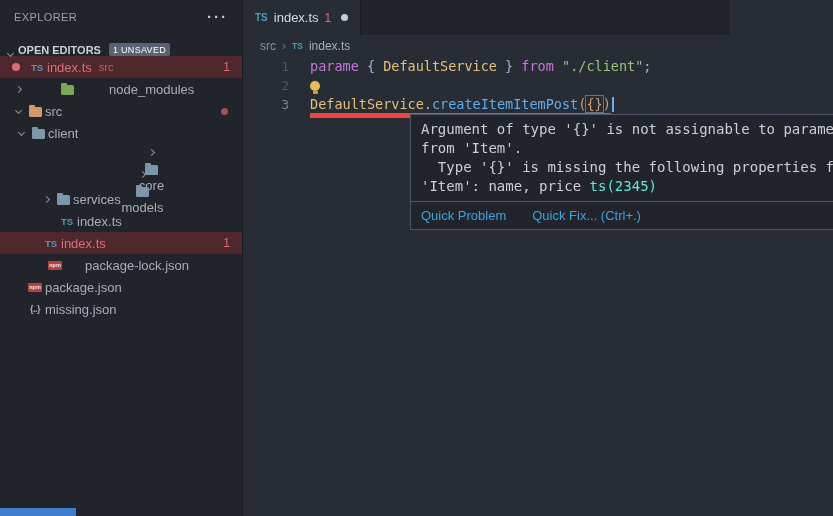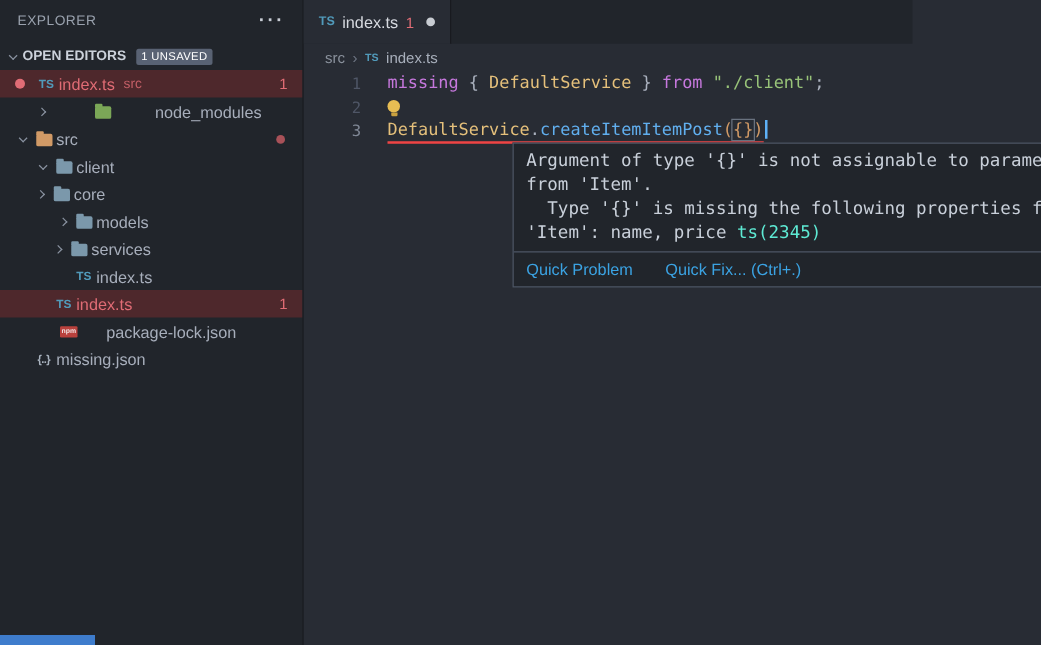--- a/index.html
+++ b/index.html
@@ -7,21 +7,21 @@
     font-family:"Liberation Sans","DejaVu Sans",sans-serif;}
   .app{display:flex;width:730px;height:516px;position:relative}
 
   
   .sidebar{width:243px;flex:0 0 243px;height:100%;background:#21252b;color:#9da5b4;
     border-right:1px solid #181a1f;overflow:hidden;font-size:13px}
   .pane-title{height:34px;display:flex;align-items:center;padding:0 14px;color:#9aa2ae;
     font-size:11px;letter-spacing:.4px}
   .more-actions{margin-left:auto;color:#c8cdd5;font-size:15px;font-weight:700;letter-spacing:2px;
     cursor:pointer;line-height:10px}
-  .section-header{height:22px;display:flex;align-items:center;font-size:11px;font-weight:700;
+  .section-header{height:22px;display:flex;align-items:flex-end;font-size:11px;font-weight:700;
     color:#ccd2db;cursor:pointer}
   .section-header .chev-slot{margin-left:2px}
   .pill-badge{margin-left:8px;background:#596273;color:#fff;font-weight:400;font-size:9px;
     padding:1.5px 4px;border-radius:2px;letter-spacing:.3px}
   .row{height:22px;display:flex;align-items:center;color:#a7aebb;cursor:pointer;white-space:nowrap}
   .row .spacer{flex:1}
   .selected-error{background:var(--selected-error-bg,#4e282c)}
   .selected-error .fname,.selected-error .fdesc{color:var(--error-red,#e06c75)}
   .chev-slot{width:16px;flex:0 0 16px;display:flex;justify-content:center;align-items:center}
   .chev{width:5px;height:5px;border-right:1.4px solid #8a93a1;border-bottom:1.4px solid #8a93a1;display:block}
@@ -67,21 +67,21 @@
   .ln{width:46px;flex:0 0 46px;text-align:right;color:#4f5666;font-size:12.5px}
   .ln.active{color:#7f8795}
   .ltxt{padding-left:21px;white-space:pre}
   .tok-keyword{color:var(--keyword-purple,#c678dd)}
   .tok-class{color:var(--accent-yellow,#e5c07b)}
   .tok-string{color:var(--string-green,#98c379)}
   .tok-punct{color:#abb2bf}
   .tok-method{color:var(--method-blue,#61afef)}
   .tok-bracket-gold{color:#d19a66}
   .tok-boxed{outline:1px solid #69727f}
-  .call-underline{border-bottom:2px solid #ef4444;padding-bottom:1px}
+  .call-underline{border-bottom:5px solid #ef4444;padding-bottom:1px}
   .cursor{display:inline-block;width:2px;height:15px;background:#5eb1f7;vertical-align:-3px;margin-left:1px}
   .bulb{display:inline-block;width:10px;height:10px;border-radius:50%;background:#e7bd53;
     position:relative;vertical-align:-1px}
   .bulb::after{content:"";position:absolute;left:2.5px;bottom:-3px;width:5px;height:3px;
     background:#caa13e;border-radius:0 0 1px 1px}
 
   
   .hover-widget{position:absolute;left:167px;top:114px;width:600px;background:#21252b;
     border:1px solid #4d5666;z-index:5}
   .hover-content{padding:5px 10px;font-family:"DejaVu Sans Mono","Liberation Mono",monospace;
@@ -119,82 +119,82 @@
             <span class="fic ic-ts">TS</span>
           </span>
           <span class="fname">index.ts</span>
           <span class="fdesc">src</span>
           <span class="spacer"></span>
           <span class="err-badge">1</span>
         </div>
       </div>
 
     <div id="tree-list">
-        <div class="row tree-row" style="padding-left: 25px; gap: 32px;">
+        <div class="row tree-row" style="padding-left: 10px; gap: 32px;">
           <span class="chev-slot">
             <span class="chev right"></span>
           </span>
           <span class="icon-slot">
             <span class="folder folder-green"></span>
           </span>
           <span class="fname">node_modules</span>
           <span class="spacer"></span>
         </div>
         <div class="row tree-row" style="padding-left: 10px;">
           <span class="chev-slot">
             <span class="chev down"></span>
           </span>
           <span class="icon-slot">
             <span class="folder folder-orange"></span>
           </span>
           <span class="fname">src</span>
           <span class="spacer"></span>
           <span class="err-dot"></span>
         </div>
-        <div class="row tree-row" style="padding-left: 26px;">
+        <div class="row tree-row" style="padding-left: 13px;">
           <span class="chev-slot">
             <span class="chev down"></span>
           </span>
           <span class="icon-slot">
             <span class="folder folder-blue"></span>
           </span>
           <span class="fname">client</span>
           <span class="spacer"></span>
         </div>
-        <div class="row tree-row" style="padding-left: 24px;">
+        <div class="row tree-row" style="padding-left: 60px; flex-direction: column;">
           <span class="chev-slot">
             <span class="chev right"></span>
           </span>
           <span class="icon-slot">
             <span class="folder folder-blue"></span>
           </span>
           <span class="fname">core</span>
           <span class="spacer"></span>
         </div>
+        <div class="row tree-row" style="padding-left: 42px; flex-direction: column;">
+          <span class="chev-slot">
+            <span class="chev right"></span>
+          </span>
+          <span class="icon-slot">
+            <span class="folder folder-blue"></span>
+          </span>
+          <span class="fname">models</span>
+          <span class="spacer"></span>
+        </div>
+        <div class="row tree-row" style="padding-left: 38px;">
+          <span class="chev-slot">
+            <span class="chev right"></span>
+          </span>
+          <span class="icon-slot">
+            <span class="folder folder-blue"></span>
+          </span>
+          <span class="fname">services</span>
+          <span class="spacer"></span>
+        </div>
         <div class="row tree-row" style="padding-left: 42px;">
-          <span class="chev-slot">
-            <span class="chev right"></span>
-          </span>
-          <span class="icon-slot">
-            <span class="folder folder-blue"></span>
-          </span>
-          <span class="fname">models</span>
-          <span class="spacer"></span>
-        </div>
-        <div class="row tree-row" style="padding-left: 38px;">
-          <span class="chev-slot">
-            <span class="chev right"></span>
-          </span>
-          <span class="icon-slot">
-            <span class="folder folder-blue"></span>
-          </span>
-          <span class="fname">services</span>
-          <span class="spacer"></span>
-        </div>
-        <div class="row tree-row" style="padding-left: 42px;">
           <span class="chev-slot"></span>
           <span class="icon-slot">
             <span class="fic ic-ts">TS</span>
           </span>
           <span class="fname">index.ts</span>
           <span class="spacer"></span>
         </div>
         <div class="row tree-row selected-error" style="padding-left: 26px;">
           <span class="chev-slot"></span>
           <span class="icon-slot">
@@ -203,20 +203,28 @@
           <span class="fname">index.ts</span>
           <span class="spacer"></span>
           <span class="err-badge">1</span>
         </div>
         <div class="row tree-row" style="padding-left: 10px; gap: 20px;">
           <span class="chev-slot"></span>
           <span class="icon-slot">
             <span class="fic ic-npm">npm</span>
           </span>
           <span class="fname">package-lock.json</span>
+          <span class="spacer"></span>
+        </div>
+        <div class="row tree-row" style="padding-left: 10px;">
+          <span class="chev-slot"></span>
+          <span class="icon-slot">
+            <span class="fic ic-npm">npm</span>
+          </span>
+          <span class="fname">package.json</span>
           <span class="spacer"></span>
         </div>
         <div class="row tree-row" style="padding-left: 10px;">
           <span class="chev-slot"></span>
           <span class="icon-slot">
             <span class="fic ic-json">{..}</span>
           </span>
           <span class="fname">missing.json</span>
           <span class="spacer"></span>
         </div>
@@ -236,21 +244,21 @@
     <div class="breadcrumb" id="breadcrumb">
         <span class="crumb">src</span>
         <span class="sep">›</span>
         <span class="fic ic-ts">TS</span>
         <span class="crumb crumb-file">index.ts</span>
       </div>
 
     <div class="code-area" id="code-area">
         <div class="cline">
           <span class="ln">1</span>
-          <span class="ltxt"><span class="tok tok-keyword">missing</span><span class="tok tok-punct"> { </span><span class="tok tok-class">DefaultService</span><span class="tok tok-punct"> } </span><span class="tok tok-keyword">from</span><span class="tok tok-punct"> </span><span class="tok tok-string">"./client"</span><span class="tok tok-punct">;</span></span>
+          <span class="ltxt"><span class="tok tok-keyword">parame</span><span class="tok tok-punct"> { </span><span class="tok tok-class">DefaultService</span><span class="tok tok-punct"> } </span><span class="tok tok-keyword">from</span><span class="tok tok-punct"> </span><span class="tok tok-string">"./client"</span><span class="tok tok-punct">;</span></span>
         </div>
         <div class="cline">
           <span class="ln">2</span>
           <span class="ltxt"><span class="bulb"></span></span>
         </div>
         <div class="cline">
           <span class="ln active">3</span>
           <span class="ltxt"><span class="call-underline"><span class="tok tok-class">DefaultService</span><span class="tok tok-punct">.</span><span class="tok tok-method">createItemItemPost</span><span class="tok tok-bracket-gold">(</span><span class="tok tok-bracket-gold tok-boxed">{}</span><span class="tok tok-bracket-gold">)</span></span><span class="cursor"></span></span>
         </div>
       </div>

